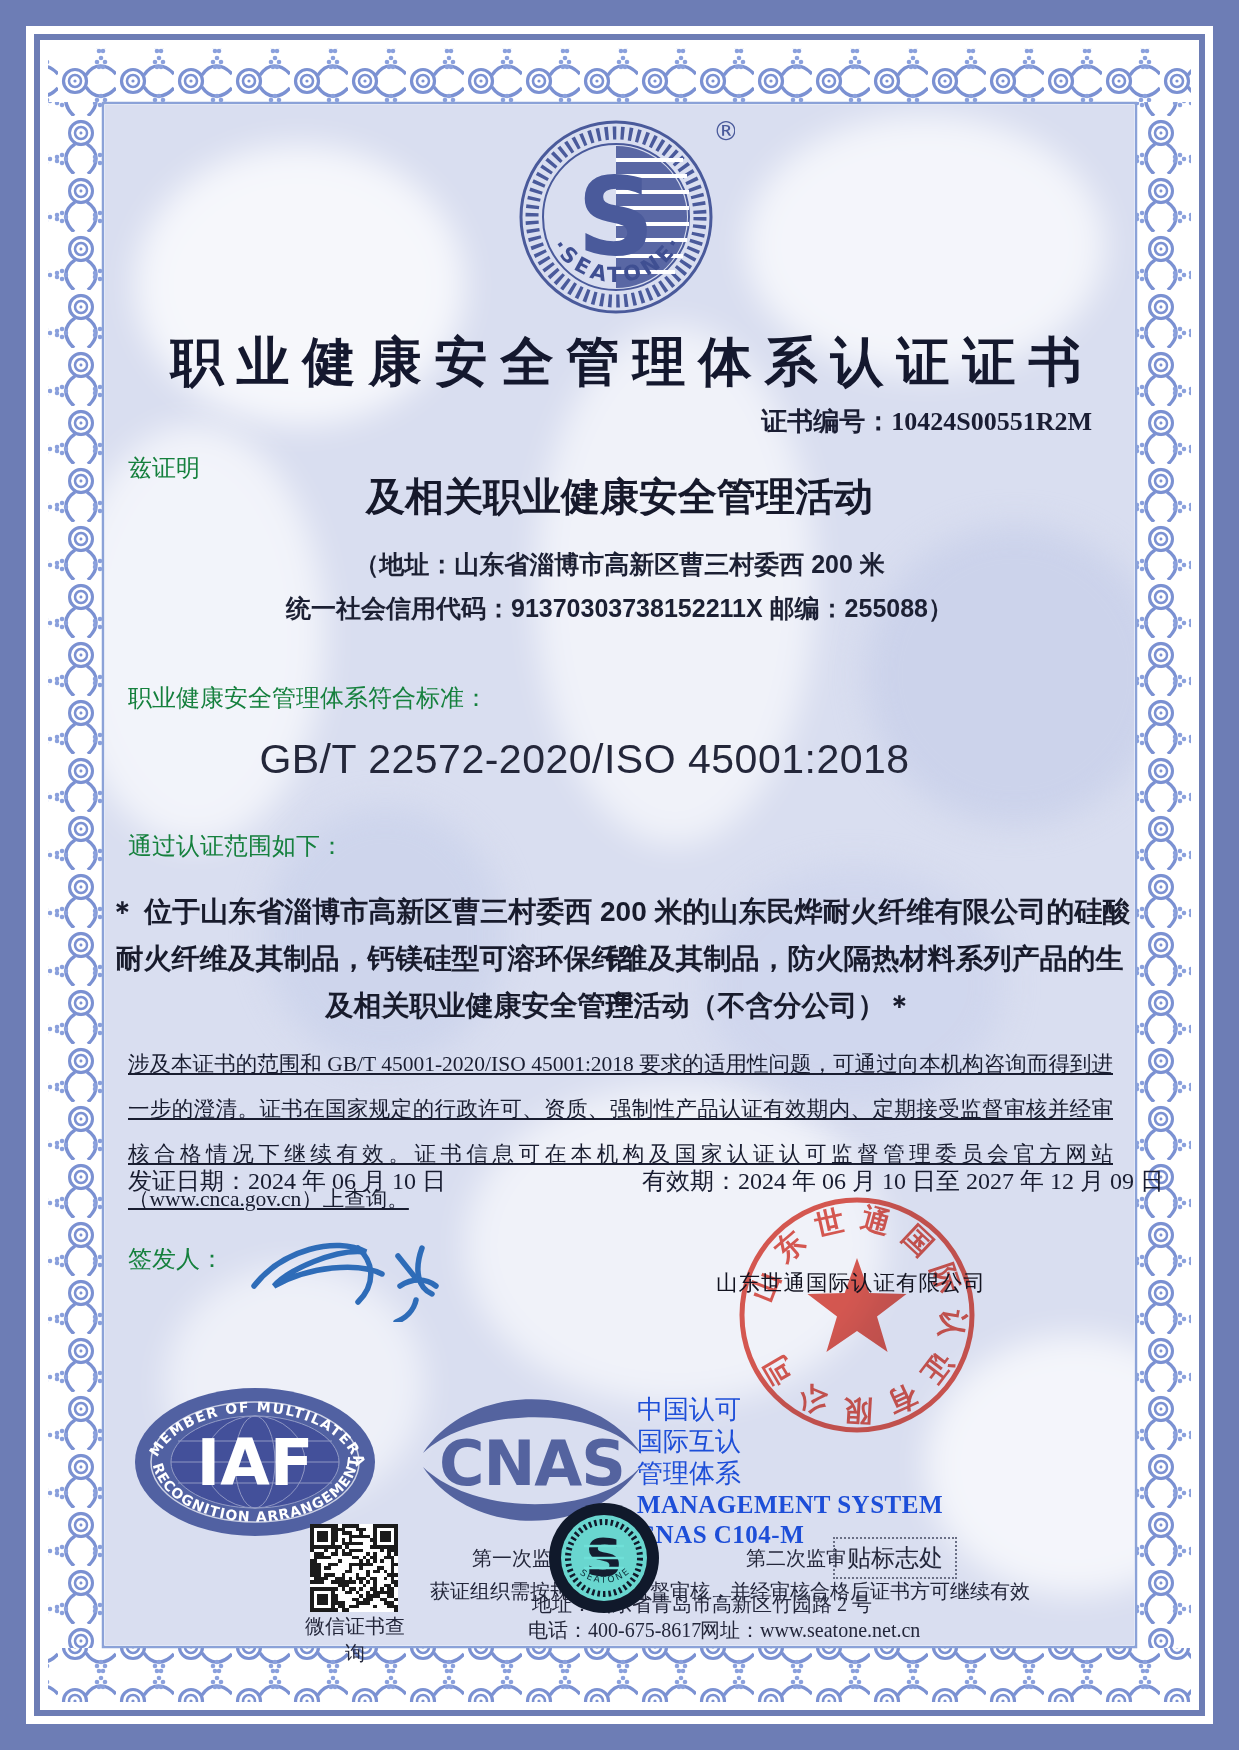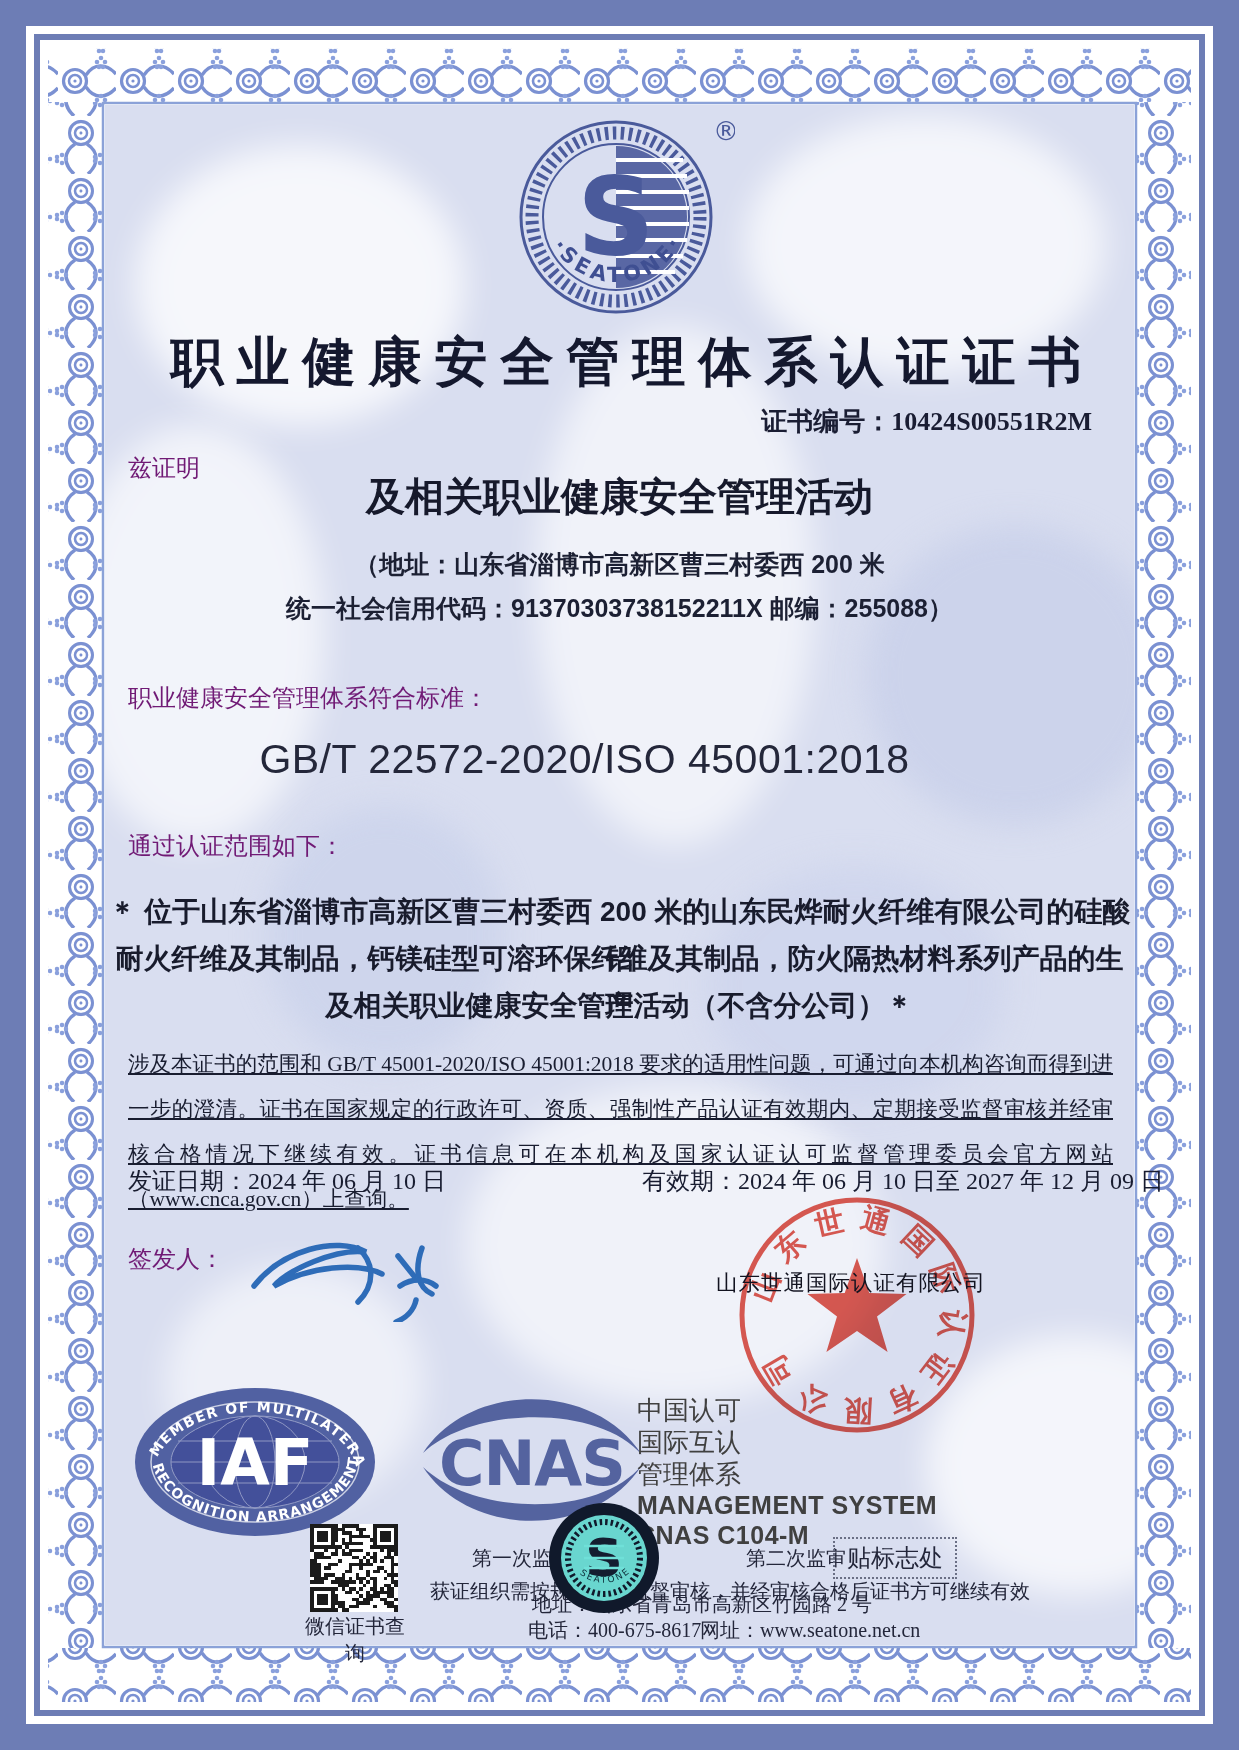--- a/index.html
+++ b/index.html
@@ -5,29 +5,29 @@
   html,body{margin:0;padding:0;background:#9aa6cf;}
   .page{position:relative;width:1239px;height:1750px;margin:0 auto;background:#fff;overflow:hidden;
         font-family:"Liberation Serif","DejaVu Serif",serif;color:#1a1d33;}
   .frame{position:absolute;left:0;top:0;z-index:0;}
   .paper{position:absolute;left:105px;top:105px;width:1029px;height:1540px;background:#d9def0;overflow:hidden;z-index:1;}
   .blob{position:absolute;border-radius:50%;filter:blur(16px);}
   .abs{position:absolute;z-index:3;}
   .ctr{left:105px;width:1029px;text-align:center;}
   .title{font-size:53px;font-weight:bold;letter-spacing:13px;padding-left:13px;color:#14182e;}
   .certno{font-size:26px;font-weight:bold;text-align:right;}
-  .label{font-size:24px;color:#701a75;}
+  .label{font-size:24px;color:#15803d;}
   .company{font-family:"Liberation Sans","DejaVu Sans",sans-serif;font-size:39px;font-weight:bold;color:#16192b;}
   .addr{font-family:"Liberation Sans","DejaVu Sans",sans-serif;font-size:25px;font-weight:600;color:#1c2033;}
   .std{font-family:"Liberation Sans","DejaVu Sans",sans-serif;font-size:41px;font-weight:500;color:#24273a;letter-spacing:.5px;}
   .scopeline{font-family:"Liberation Sans","DejaVu Sans",sans-serif;font-size:28px;font-weight:bold;color:#181b2c;line-height:47px;}
   .disc{font-size:21.5px;line-height:45px;text-align:justify;color:#191d30;}
   .dateline{font-size:24px;color:#181c30;}
   .ftxt{font-size:20px;color:#23263a;}
-  .cnasblock{font-family:Liberation Sans, sans-serif;color:#404040;}
+  .cnasblock{font-family:Liberation Serif, serif;color:#1d4ed8;}
   .cnasblock .zh{font-size:26px;line-height:32px;}
   .cnasblock .en{font-size:25px;font-weight:bold;line-height:30px;letter-spacing:.5px;}
   .stickerbox{border:2px dotted #6a6f85;padding:3px 12px;font-size:24px;color:#23263a;}
   .qr{display:grid;grid-template-columns:repeat(25,1fr);width:88px;height:88px;background:#fff;}
   .qr div{width:100%;height:100%;}
   .qr .b{background:#1b1b1b;}
   .issuerblack{font-size:21.5px;color:#121320;letter-spacing:1px;}
   svg text{font-family:"DejaVu Sans","Liberation Sans",sans-serif;}
 </style>
 </head>

